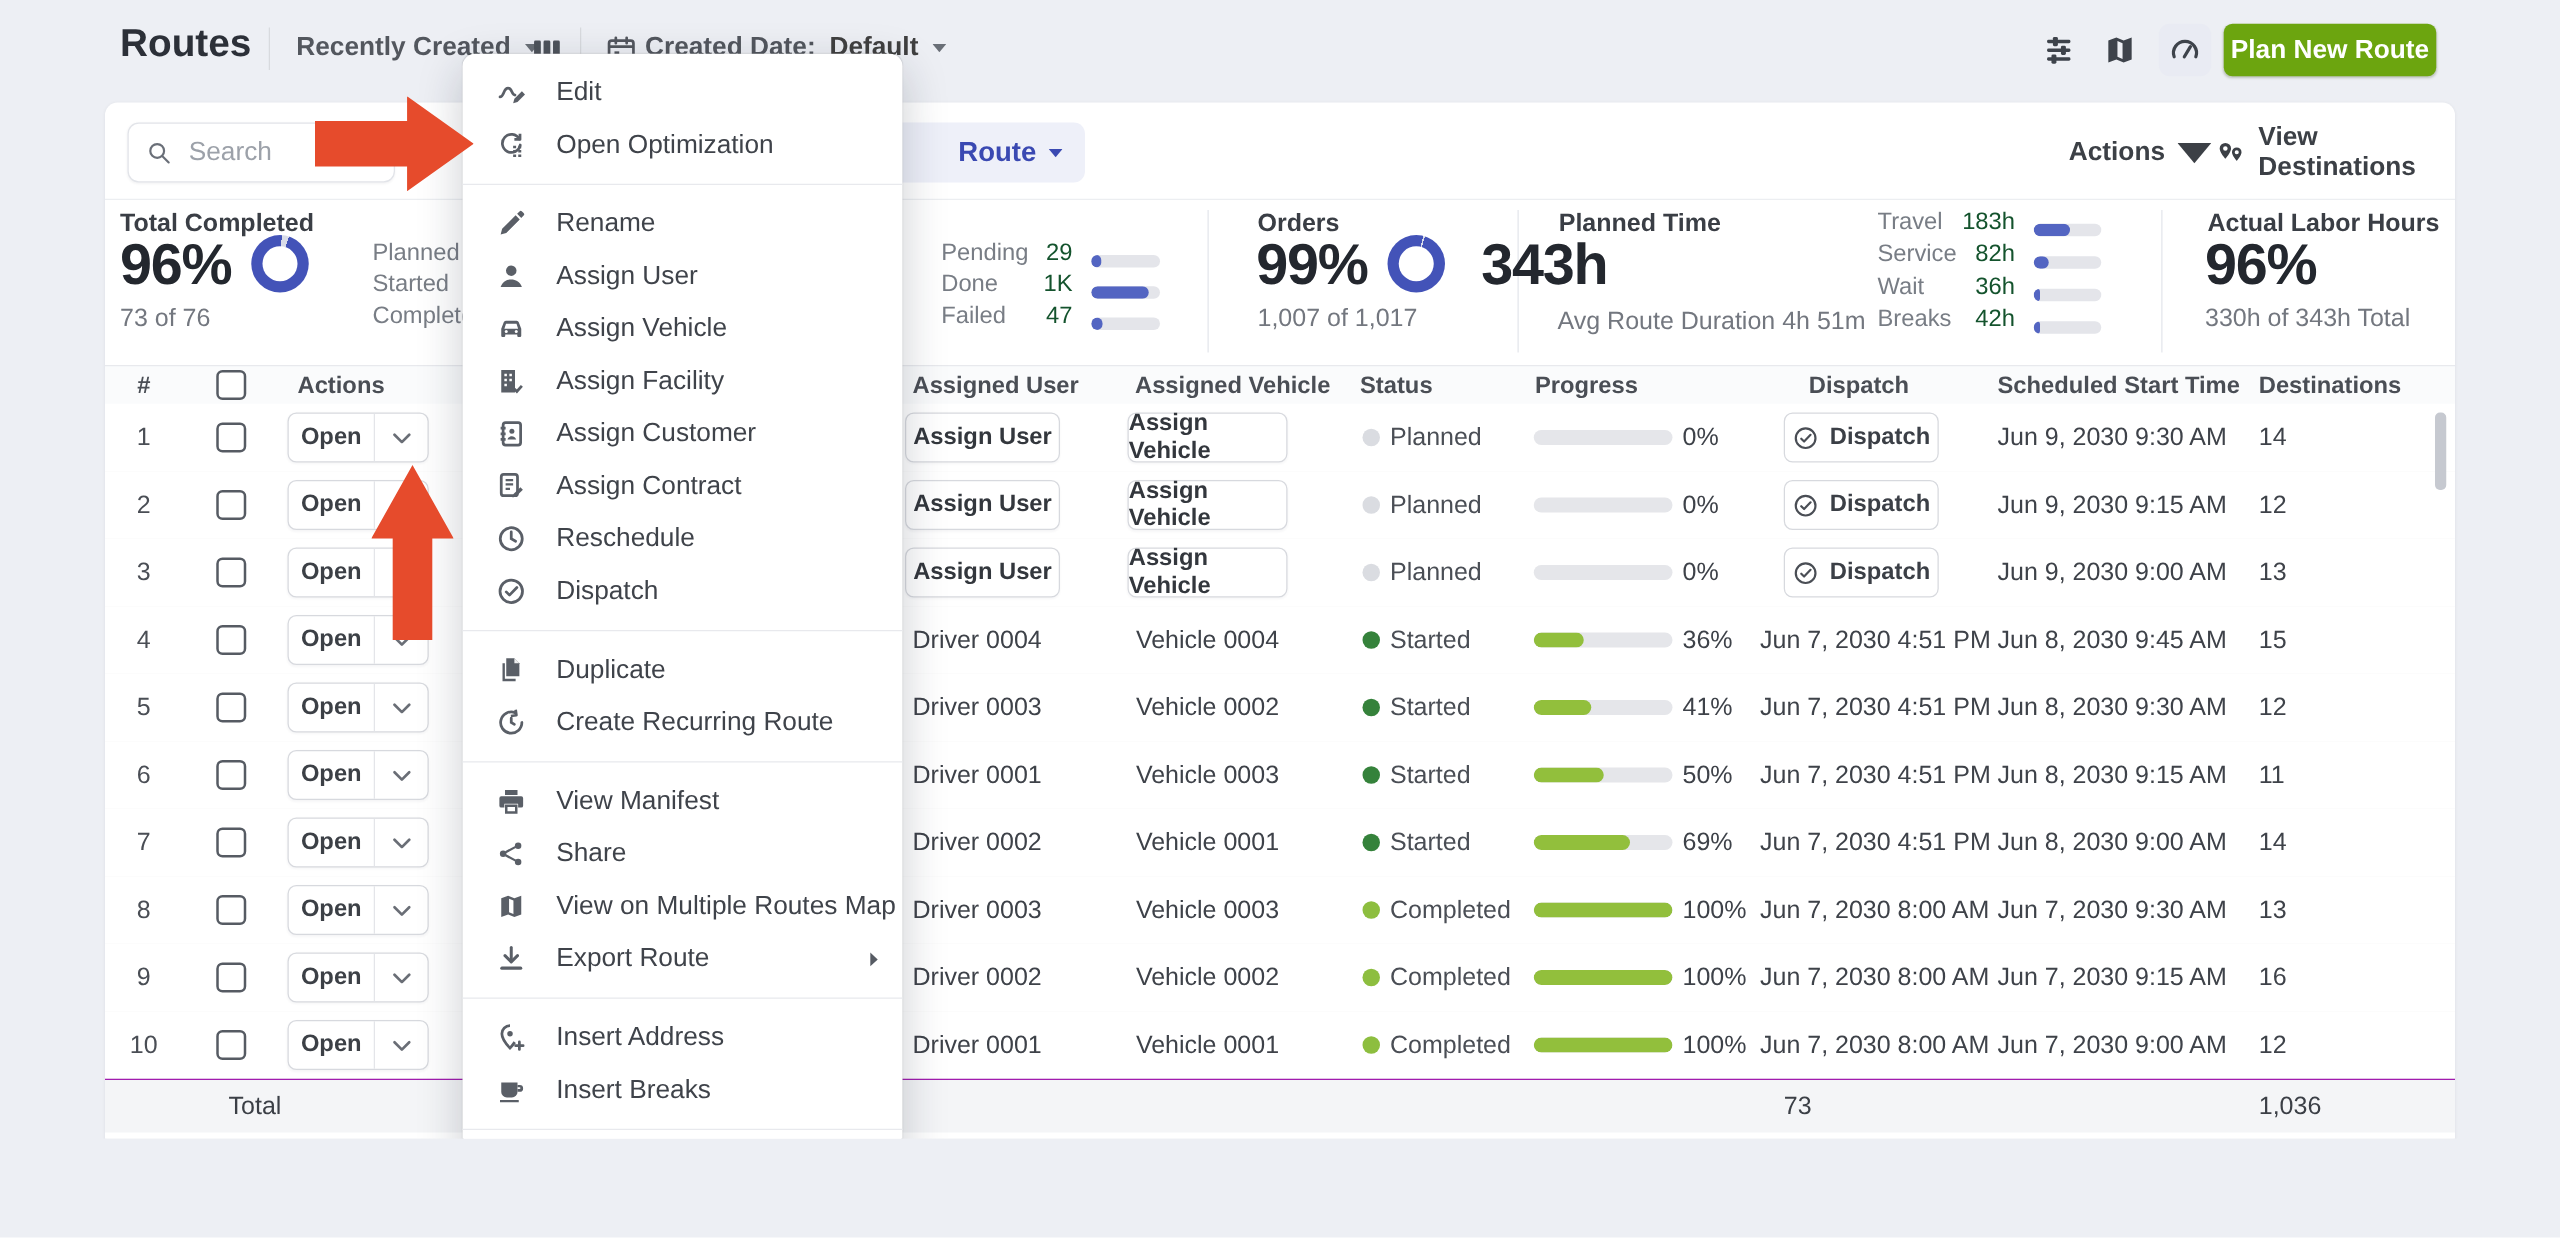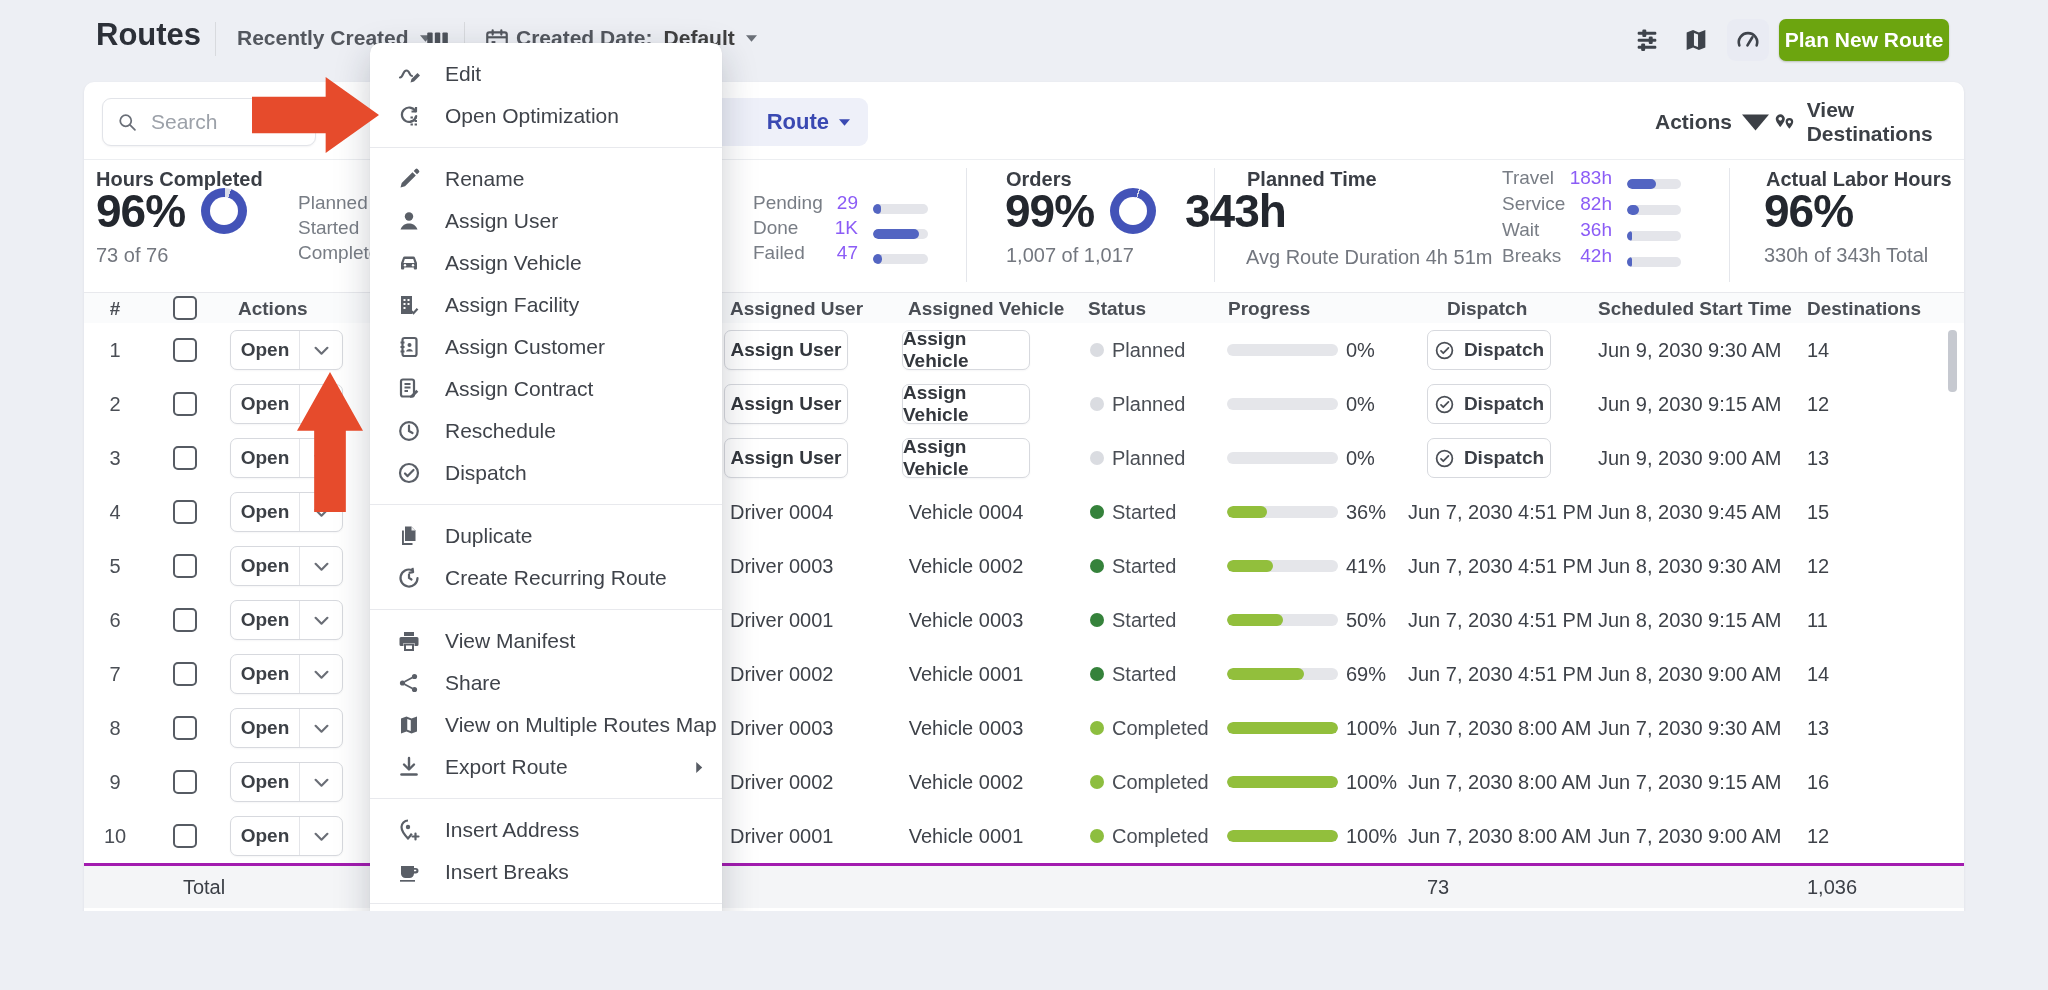--- a/index.html
+++ b/index.html
@@ -41,21 +41,21 @@
   
   .stat-label{font-size:20px;font-weight:700;color:#3a3e45;}
   .big-row{display:flex;align-items:center;gap:16px;height:50px;}
   .big{font-size:46px;font-weight:700;color:#23272e;letter-spacing:-1px;}
   .sub{font-size:20px;color:#73777f;}
   .donut{width:46px;height:46px;border-radius:50%;background:conic-gradient(from 18deg,var(--indigo) calc(var(--p)*1%),#d9dce8 0);position:relative;}
   .donut::after{content:"";position:absolute;inset:9px;background:#fff;border-radius:50%;}
   .legend-row{display:flex;align-items:flex-end;height:25px;}
   .lg3 .legend-row{height:26px;}
   .lg-label{font-size:19px;color:#787d85;}
-  .lg-val{font-size:19px;color:#8b5cf6;text-align:right;}
+  .lg-val{font-size:19px;color:#14532d;text-align:right;}
   .lg-bar{height:10px;border-radius:5px;background:#e4e5ea;margin-left:15px;overflow:hidden;}
   .lg-fill{height:100%;border-radius:5px;background:#5365c2;}
   .lg2 .lg-label{width:70px;} .lg2 .lg-val{width:35px;} .lg2 .lg-bar{width:55px;}
   .lg3 .lg-label{width:66px;} .lg3 .lg-val{width:44px;} .lg3 .lg-bar{width:54px;}
   .vdiv{top:86px;height:114px;width:1px;background:#e4e6eb;}
 
   
   .thead{left:0;right:0;top:210px;height:31px;background:#fafbfc;border-top:1px solid #e8e9ed;border-bottom:1px solid #e8e9ed;}
   .th{position:absolute;top:0;height:31px;line-height:31px;font-size:19px;font-weight:600;color:#4a4e55;}
   .trow{position:absolute;left:0;width:100%;height:54px;border-bottom:1px solid #ededf0;background:#fff;}
@@ -74,21 +74,21 @@
   .dot{position:absolute;left:1006px;top:20px;width:14px;height:14px;border-radius:50%;}
   .dot.planned{background:#dadce1;} .dot.started{background:#35823b;} .dot.completed{background:#8dbe3f;}
   .c-status{left:1028px;color:#4a4e55;}
   .pbar{position:absolute;left:1143px;top:21px;width:111px;height:12px;border-radius:6px;background:#e5e6ea;overflow:hidden;}
   .pfill{height:100%;border-radius:6px;background:var(--pgreen);}
   .c-pct{left:1262px;}
   .dispatch-btn{position:absolute;left:1343px;top:7px;width:124px;height:40px;border:1px solid #d7d9de;border-radius:7px;background:#fff;
             display:flex;align-items:center;justify-content:center;gap:9px;font-size:19px;font-weight:700;color:#3b3f46;box-sizing:border-box;}
   .dispatch-btn .icn{width:21px;height:21px;color:#4a4e55;}
   .c-disp{left:1324px;} .c-start{left:1514px;} .c-dest{left:1723px;}
-  .total-row{left:0;right:0;top:781px;height:42px;background:#f4f5f7;border-top:3px solid #a21caf;}
+  .total-row{left:0;right:0;top:781px;height:42px;background:#f4f5f7;border-top:1px solid #a21caf;}
   .total-row .cell{line-height:42px;color:#3b3f46;}
   .t-label{left:60px;width:120px;text-align:center;}
   .hthumb{left:186px;top:829px;width:790px;height:10px;border-radius:5px;background:#dcdee2;}
   .footline{left:0;right:0;top:849px;border-top:1px solid #e9eaee;}
   .records{left:0;right:0;top:852px;height:32px;display:flex;align-items:center;justify-content:center;font-size:20px;color:#3b3f46;gap:6px;}
   .records b{font-weight:700;}
   .vthumb{left:1864px;top:248px;width:9px;height:62px;border-radius:4px;background:#c6c9d0;}
 
   
   .menu{left:370px;top:43px;width:352px;height:924px;background:#fff;border-radius:10px;z-index:50;
@@ -205,21 +205,21 @@
       <span class="icn">
           <svg viewBox="0 0 26 24" fill="currentColor">
             <path d="M8 3a5 5 0 0 0-5 5c0 3.6 5 9 5 9s5-5.4 5-9a5 5 0 0 0-5-5zm0 7a2 2 0 1 1 0-4 2 2 0 0 1 0 4z"></path>
             <path d="M18 7a4.2 4.2 0 0 0-4.2 4.2c0 3 4.2 7.6 4.2 7.6s4.2-4.6 4.2-7.6A4.2 4.2 0 0 0 18 7zm0 6a1.8 1.8 0 1 1 0-3.6 1.8 1.8 0 0 1 0 3.6z"></path>
           </svg>
         </span>
       <span>View Destinations</span>
     </div>
     <div class="abs tbline"></div>
 
-    <div class="abs stat-label" style="left:12px;top:86px">Hours Completed</div>
+    <div class="abs stat-label" style="left:12px;top:86px">Total Completed</div>
     <div class="abs big-row" style="left:12px;top:104px">
       <span class="big">96%</span>
       <div class="donut" id="donut-routes" style="--p: 96;"></div>
     </div>
     <div class="abs sub" style="left:12px;top:162px">73 of 76</div>
     <div class="abs" style="left:214px;top:107px" id="legend-routes">
         <div class="legend-row">
           <span class="lg-label">Planned</span>
         </div>
         <div class="legend-row">

